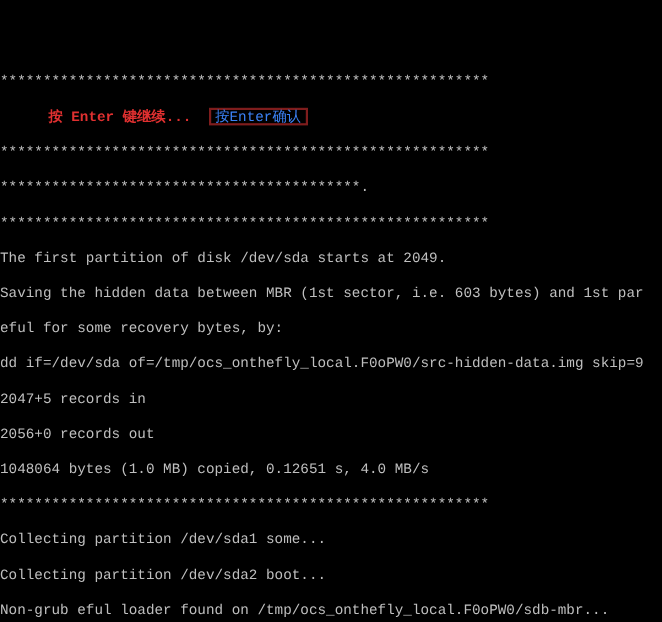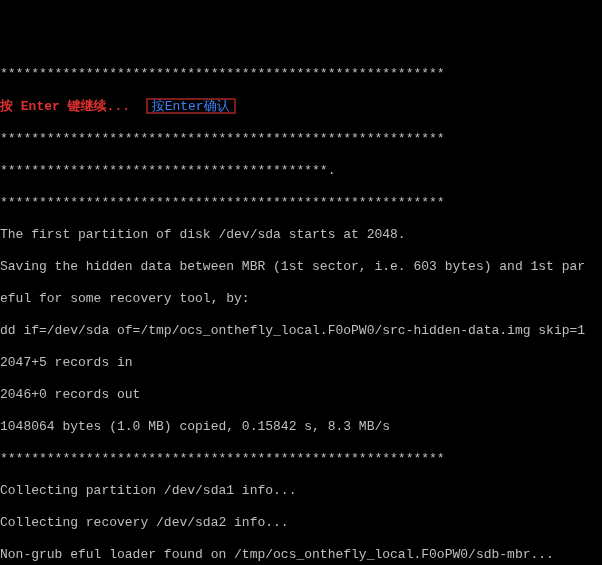--- a/index.html
+++ b/index.html
@@ -10,51 +10,51 @@
   }
   body {
     font-family: "Courier New", Consolas, monospace;
     font-size: 13px;
     line-height: 16px;
     color: #bfbfbf;
     white-space: pre;
     padding: 2px 0 4px 0;
   }
   .ln { color: #bfbfbf; }
-  .red { color: #e03030; font-weight: bold; }
+  .red { color: #e03030; font-weight: bold; padding-left: 44px; }
   .box {
     display: inline-block;
     border: 2px solid #7f1d1d;
     padding: 0 4px;
     color: #3b82f6;
     height: 16px;
     line-height: 14px;
     box-sizing: border-box;
   }
 </style>
 </head>
 <body>
 
 
 
 <div class="ln">*********************************************************</div>
 <div class="ln"><span class="red">按 Enter 键继续...</span>  <span class="box">按Enter确认</span></div>
 <div class="ln">*********************************************************</div>
 <div class="ln">******************************************.</div>
 <div class="ln">*********************************************************</div>
-<div class="ln">The first partition of disk /dev/sda starts at 2048.</div>
+<div class="ln">The first partition of disk /dev/sda starts at 2049.</div>
 <div class="ln">Saving the hidden data between MBR (1st sector, i.e. 603 bytes) and 1st par</div>
-<div class="ln">eful for some recovery tool, by:</div>
-<div class="ln">dd if=/dev/sda of=/tmp/ocs_onthefly_local.F0oPW0/src-hidden-data.img skip=1</div>
+<div class="ln">eful for some recovery bytes, by:</div>
+<div class="ln">dd if=/dev/sda of=/tmp/ocs_onthefly_local.F0oPW0/src-hidden-data.img skip=9</div>
 <div class="ln">2047+5 records in</div>
-<div class="ln">2046+0 records out</div>
-<div class="ln">1048064 bytes (1.0 MB) copied, 0.15842 s, 8.3 MB/s</div>
+<div class="ln">2056+0 records out</div>
+<div class="ln">1048064 bytes (1.0 MB) copied, 0.12651 s, 4.0 MB/s</div>
 <div class="ln">*********************************************************</div>
-<div class="ln">Collecting partition /dev/sda1 info...</div>
-<div class="ln">Collecting recovery /dev/sda2 info...</div>
+<div class="ln">Collecting partition /dev/sda1 some...</div>
+<div class="ln">Collecting partition /dev/sda2 boot...</div>
 <div class="ln">Non-grub eful loader found on /tmp/ocs_onthefly_local.F0oPW0/sdb-mbr...</div>
 
 
 
 
 
 
 
 
 

